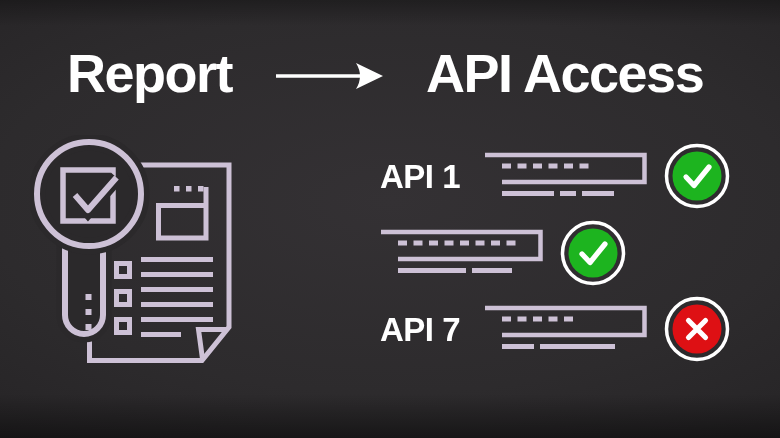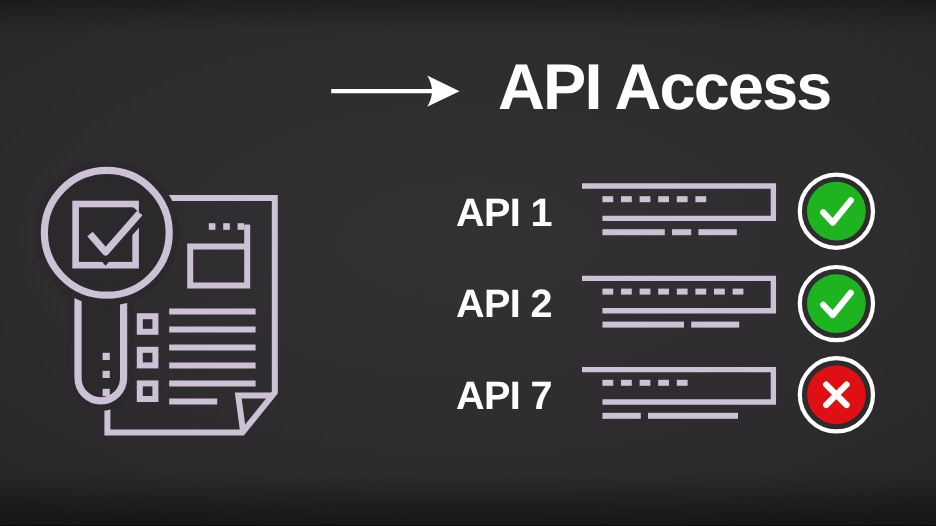--- a/index.html
+++ b/index.html
@@ -8,36 +8,37 @@
     font-family:"Liberation Sans",sans-serif;
     background:
       linear-gradient(180deg, rgba(0,0,0,.28) 0%, rgba(0,0,0,0) 6%, rgba(0,0,0,0) 90%, rgba(0,0,0,.45) 100%),
       radial-gradient(ellipse 135% 115% at 50% 46%, #343134 0%, #2d2b2d 38%, #242224 66%, #1a1a1a 88%, #141414 100%);
   }
   .title{
     position:absolute;color:#fff;font-weight:bold;font-size:54px;
     letter-spacing:-1.5px;white-space:nowrap;line-height:1;
   }
   #src-title{left:67px;top:46px;}
-  #dst-title{left:415px;top:46px;}
+  #dst-title{left:426px;top:46px;}
   #flow-arrow{position:absolute;left:272px;top:60px;}
   #report-art{position:absolute;left:30px;top:135px;}
   #api-list{position:absolute;left:380px;top:138px;width:358px;height:230px;
     display:flex;flex-direction:column;}
   .api-row{height:76.6px;display:flex;align-items:center;}
   .api-label{color:#fff;font-weight:bold;font-size:33px;letter-spacing:-.5px;
     width:104px;flex:0 0 104px;line-height:1;}
   .field-icon{flex:0 0 163px;margin-right:17px;}
   .badge{flex:0 0 66px;height:66px;}
 </style>
 </head>
 <body>
 
 <div class="stage">
 
+  <div class="title" id="src-title">Report</div>
 
   <svg id="flow-arrow" width="118" height="32" viewBox="0 0 118 32">
     <line x1="4" y1="16" x2="96" y2="16" stroke="#ffffff" stroke-width="3.6"></line>
     <path d="M111,16 L84,3 Q92,16 84,29 Z" fill="#ffffff"></path>
   </svg>
 
   <div class="title" id="dst-title">API Access</div>
 
   <svg id="report-art" width="212" height="240" viewBox="31 136 212 240">
     <g stroke="#cdc1d6" stroke-width="5" fill="none">
@@ -94,21 +95,20 @@
           <rect x="98" y="40" width="32" height="5" fill="#cdc1d6"></rect>
         </svg>
       <svg class="badge" width="66" height="66" viewBox="0 0 66 66">
           <circle cx="33" cy="33" r="30.5" fill="none" stroke="#ffffff" stroke-width="3.5"></circle>
           <circle cx="33" cy="33" r="24.5" fill="#1db41f"></circle>
           <path d="M22,34 L30,42.5 L45,24" fill="none" stroke="#ffffff" stroke-width="5.2" stroke-linecap="round" stroke-linejoin="round"></path>
         </svg>
     </div>
 
     <div class="api-row">
-      <span class="api-label">API 2</span>
       <svg class="field-icon" width="163" height="50" viewBox="0 0 163 50">
           <path d="M1,4 H160.5 V31 H18" fill="none" stroke="#cdc1d6" stroke-width="4.5"></path>
           <rect x="18" y="12.5" width="9" height="5" fill="#cdc1d6"></rect>
           <rect x="33.5" y="12.5" width="9" height="5" fill="#cdc1d6"></rect>
           <rect x="49" y="12.5" width="9" height="5" fill="#cdc1d6"></rect>
           <rect x="64.5" y="12.5" width="9" height="5" fill="#cdc1d6"></rect>
           <rect x="80" y="12.5" width="9" height="5" fill="#cdc1d6"></rect>
           <rect x="95.5" y="12.5" width="9" height="5" fill="#cdc1d6"></rect>
           <rect x="111" y="12.5" width="9" height="5" fill="#cdc1d6"></rect>
           <rect x="126.5" y="12.5" width="9" height="5" fill="#cdc1d6"></rect>

